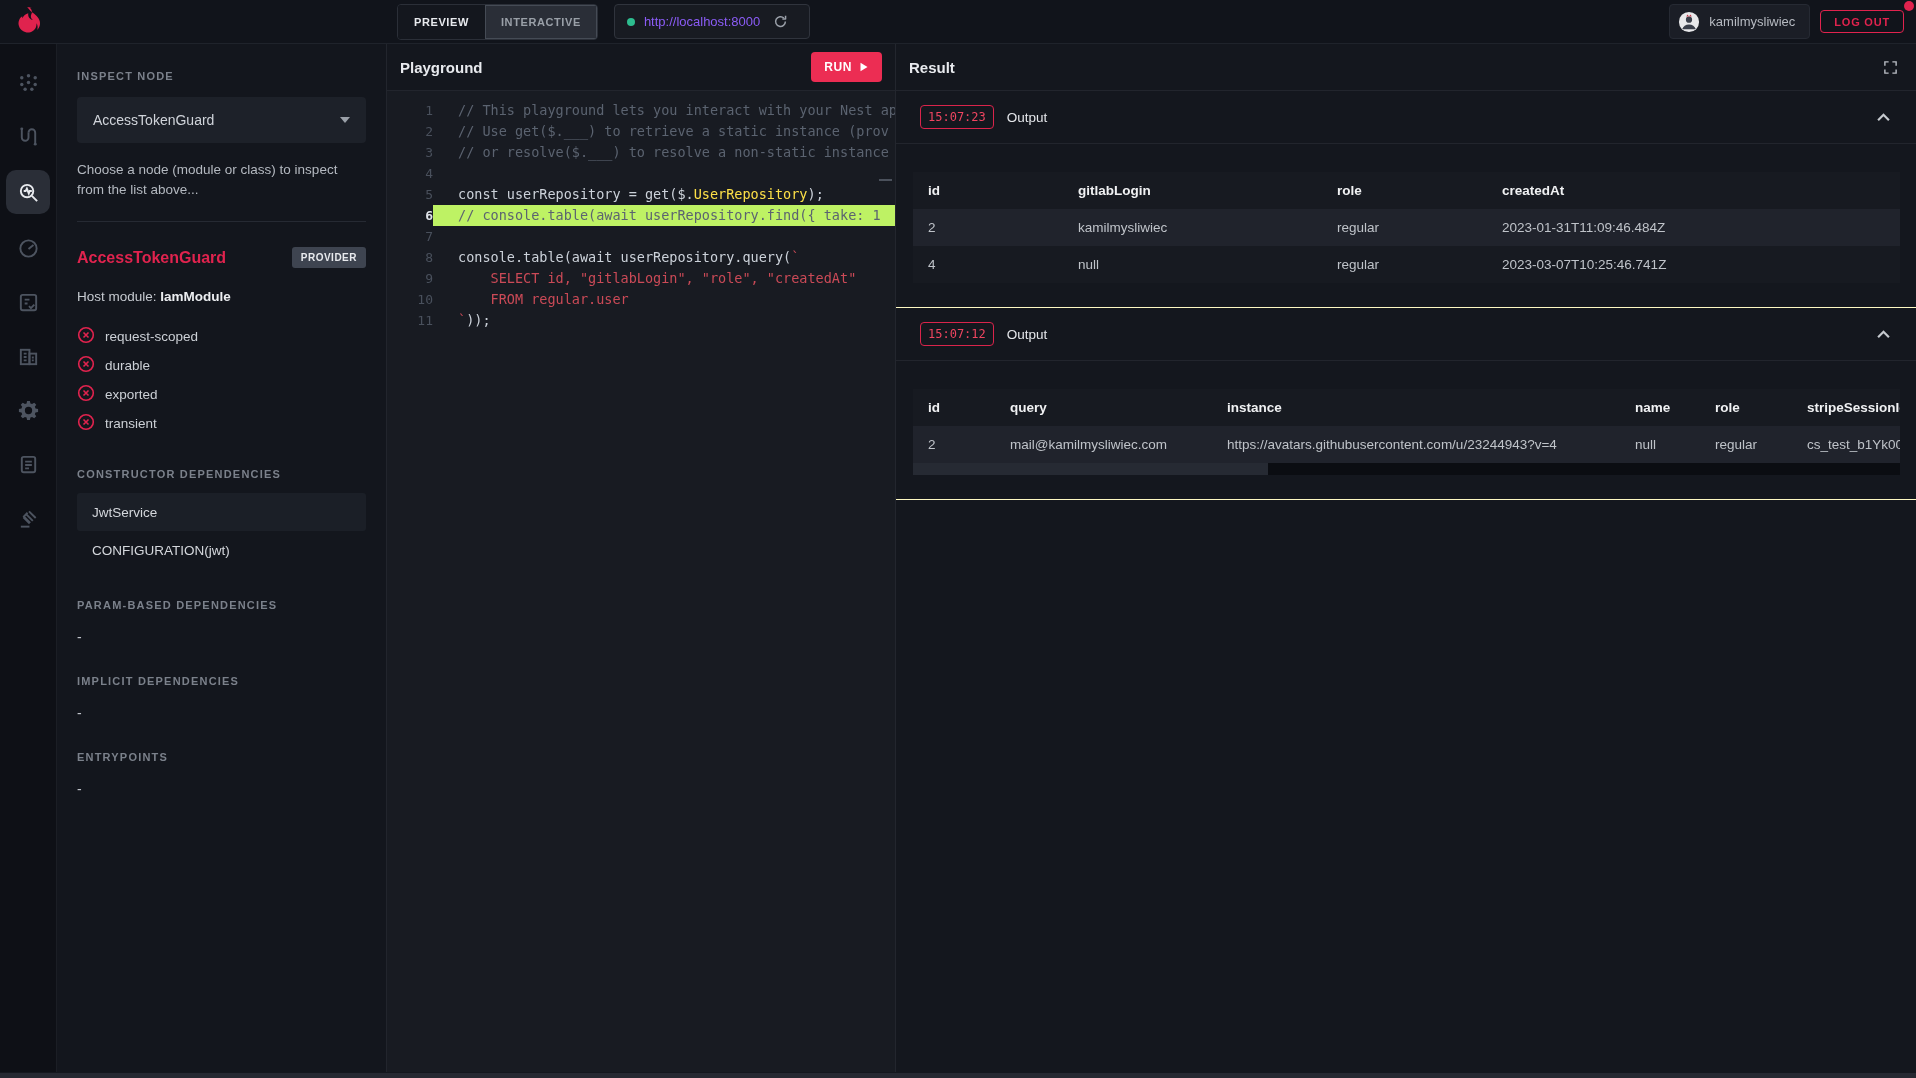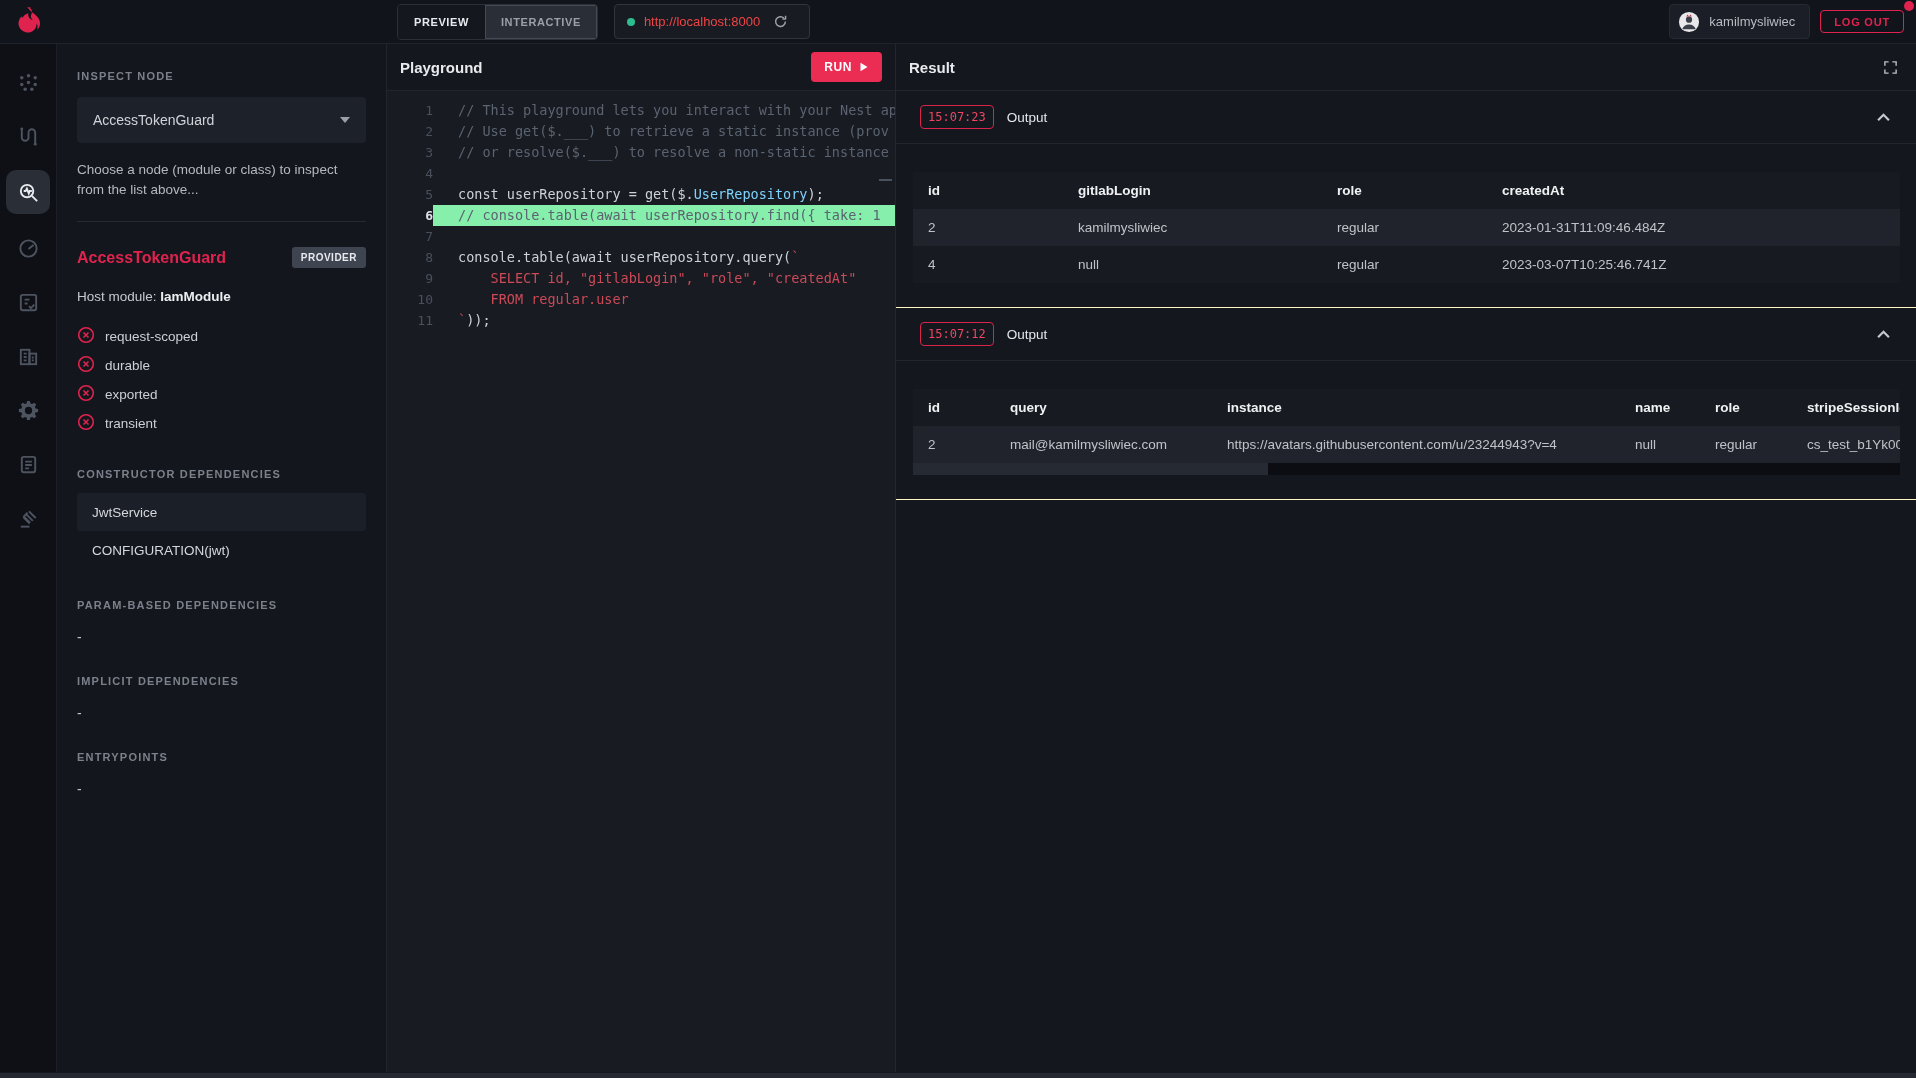--- a/index.html
+++ b/index.html
@@ -10,21 +10,21 @@
   
   .topbar { position:relative; height:44px; background:#11141b; border-bottom:1px solid #1f232b; display:flex; align-items:center; }
   .logo-box { width:57px; display:flex; align-items:center; justify-content:center; flex:none; }
   .logo-box svg { width:36px; height:36px; }
   .tab-group { margin-left:340px; display:flex; border-radius:4px; overflow:hidden; border:1px solid #2b2f38; }
   .tab { height:34px; padding:0 16px; display:flex; align-items:center; font-size:11px; font-weight:bold; letter-spacing:.6px; cursor:pointer; }
   .tab.inactive { background:#14171e; color:#e8eaee; }
   .tab.active { background:#2a2e37; color:#9aa0a8; box-shadow:inset 0 0 0 1px #454b55; }
   .url-bar { margin-left:16px; height:35px; min-width:196px; background:#181b22; border:1px solid #30343d; border-radius:4px; display:flex; align-items:center; padding:0 12px; gap:9px; }
   .status-dot { width:8px; height:8px; border-radius:50%; background:#2dbd8f; flex:none; }
-  .url-text { font-size:13px; color:#ef4444; }
+  .url-text { font-size:13px; color:#8b5cf6; }
   .reload { margin-left:4px; display:flex; }
   .topbar-spacer { flex:1; }
   .user-chip { height:35px; background:#1b1e26; border:1px solid #262a33; border-radius:4px; display:flex; align-items:center; gap:9px; padding:0 14px 0 8px; }
   .avatar { width:22px; height:22px; border-radius:50%; overflow:hidden; flex:none; }
   .user-name { font-size:13px; color:#b6bac1; }
   .logout-btn { margin:0 12px 0 10px; height:23px; padding:0 13px; border:1.5px solid #e0234e; border-radius:4px; background:transparent; color:#e0234e; font-weight:bold; font-size:11px; letter-spacing:.8px; display:flex; align-items:center; cursor:pointer; font-family:inherit; }
   .notif-dot { position:absolute; right:2px; top:1px; width:10px; height:10px; border-radius:50%; background:#e0234e; }
 
   
   .main { display:flex; height:1028px; }
@@ -59,24 +59,24 @@
   
   .playground { width:509px; background:#14171e; border-right:1px solid #23262e; display:flex; flex-direction:column; flex:none; position:relative; }
   .panel-header { height:47px; border-bottom:1px solid #22252d; display:flex; align-items:center; justify-content:space-between; padding:0 13px; flex:none; }
   .panel-title { font-size:15px; font-weight:bold; color:#e8eaee; }
   .run-btn { background:#ec2d53; border:none; border-radius:4px; height:30px; padding:0 13px; color:#fff; font-weight:bold; font-size:12px; letter-spacing:.6px; display:flex; align-items:center; gap:7px; cursor:pointer; font-family:inherit; }
   .editor { flex:1; background:#181b22; padding-top:9px; position:relative; overflow:hidden; font-family:"DejaVu Sans Mono", monospace; }
   .code-line { display:flex; height:21px; line-height:21px; font-size:13.5px; white-space:pre; }
   .gutter { width:46px; flex:none; text-align:right; color:#49505c; font-size:13px; }
   .gutter.hl { color:#dfe3e9; font-weight:bold; }
   .line-text { flex:1; padding-left:25px; font-weight:500; overflow:hidden; }
-  .line-text.hl { background:#86efac; }
+  .line-text.hl { background:#bef264; }
   .tok-comment { color:#5b6370; }
   .tok-plain { color:#ccd2da; }
-  .tok-type { color:#7dd3fc; }
+  .tok-type { color:#fde047; }
   .tok-string { color:#cb4a57; }
   .editor-scroll-dash { position:absolute; right:3px; top:88px; width:13px; height:2px; background:#4b515c; }
 
   
   .result { flex:1; background:#14171e; display:flex; flex-direction:column; overflow:hidden; }
   .result .panel-header { padding:0 18px 0 13px; }
   .expand-icon { display:flex; cursor:pointer; }
   .out-block { border-bottom:1px solid #fef9c3; }
   .out-head { display:flex; align-items:center; gap:13px; padding:14px 26px 14px 24px; border-bottom:1px solid #22252d; }
   .time-chip { border:1px solid #d9244b; color:#ef4560; border-radius:4px; font-family:"DejaVu Sans Mono", monospace; font-size:12px; padding:4px 7px; }

